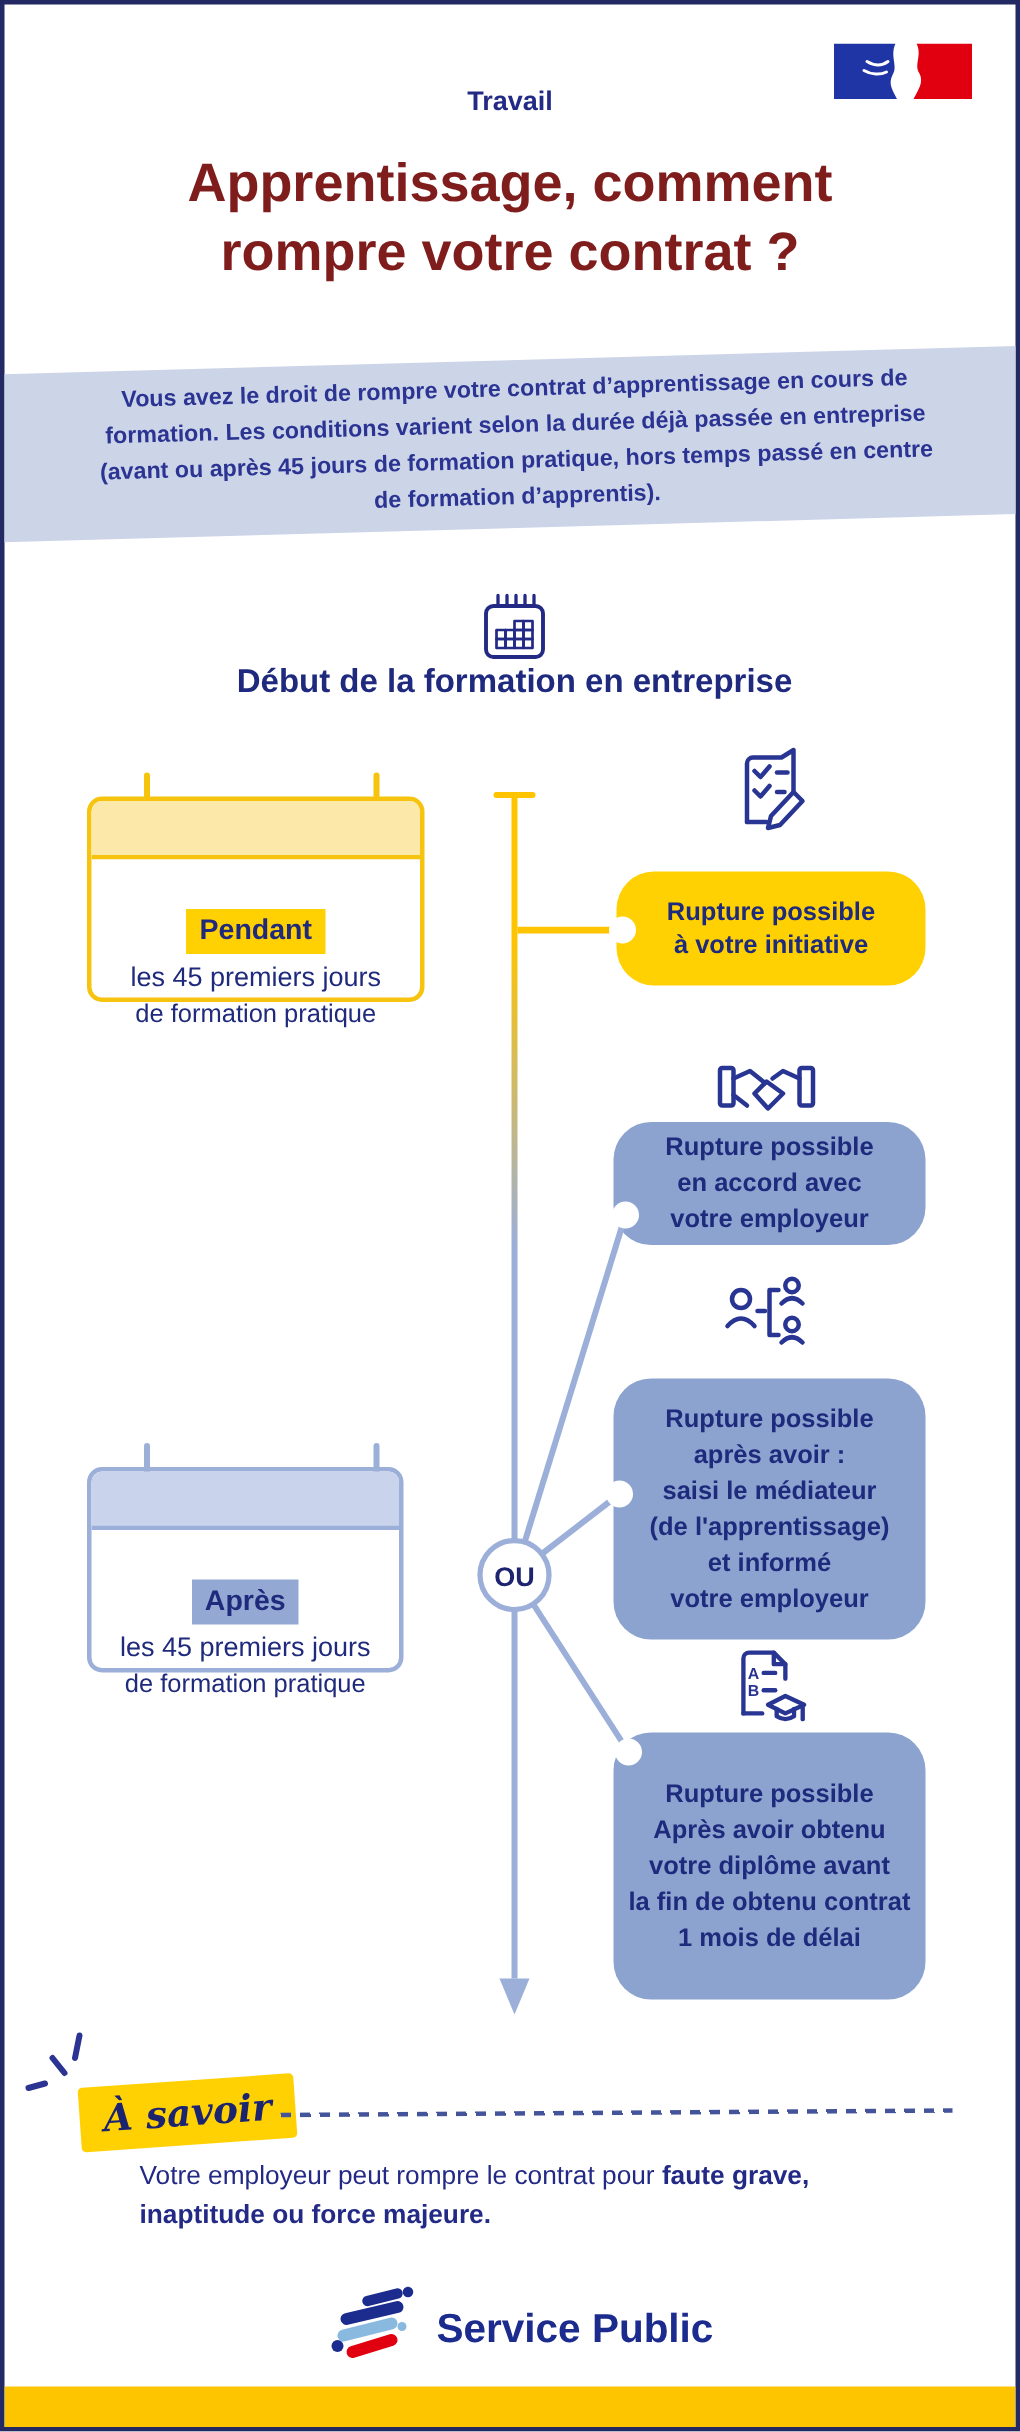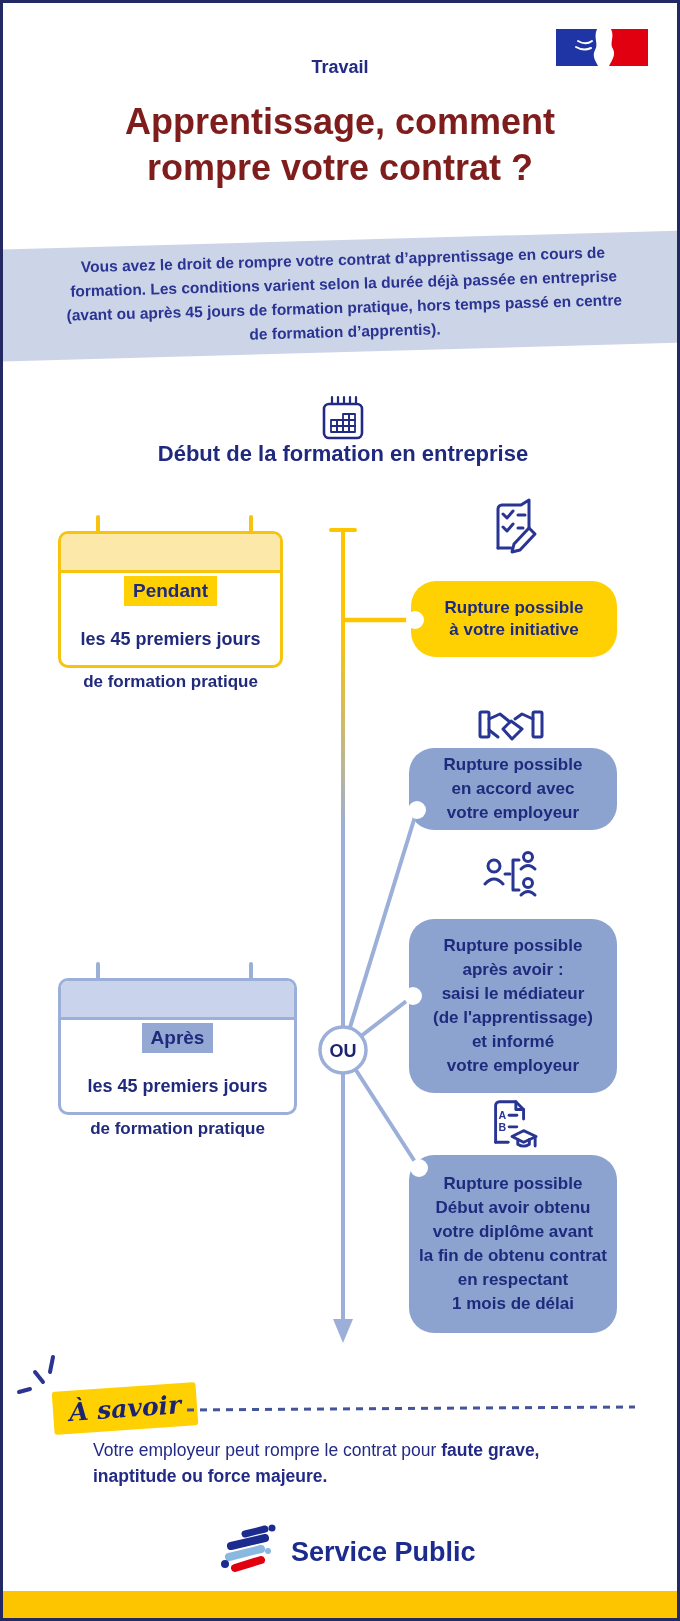--- a/index.html
+++ b/index.html
@@ -16,31 +16,31 @@
   
   .intro-band{left:-12px;top:237px;width:706px;height:112px;background:#ccd4e8;
     transform:rotate(-1.6deg);display:flex;align-items:center;justify-content:center;}
   .intro-text{width:572px;margin:0;text-align:center;font-size:15.5px;font-weight:bold;line-height:1.55;color:#2b3492;}
   
   .cal-top-icon{left:316px;top:390px;width:48px;height:52px;}
   .section-heading{left:3px;top:438px;width:100%;margin:0;text-align:center;font-size:22px;font-weight:bold;color:#1f2a7e;}
   
   .card{box-sizing:border-box;background:#fff;border-radius:10px;}
   .card-yellow{left:55px;top:528px;width:225px;height:137px;border:3px solid #f6c40e;}
-  .card-blue{left:55px;top:975px;width:239px;height:137px;border:3px solid #9bafd9;}
+  .card-blue{left:55px;top:975px;width:211px;height:137px;border:3px solid #9bafd9;}
   .card-band{position:absolute;left:0;top:0;right:0;height:36px;border-radius:7px 7px 0 0;}
   .card-yellow .card-band{background:#fce8a8;border-bottom:3px solid #f6c40e;}
   .card-blue .card-band{background:#c9d4ec;border-bottom:3px solid #9bafd9;}
   .ring{position:absolute;top:-19px;width:4px;height:40px;border-radius:2px;}
   .ring-l{left:35px;} .ring-r{left:188px;}
   .card-yellow .ring{background:#f6c40e;} .card-blue .ring{background:#9bafd9;}
   .card-body{position:absolute;left:0;top:42px;right:0;text-align:center;line-height:1.38;}
-  .hl{display:inline-block;padding:2px 9px;font-size:19px;font-weight:bold;color:#202a7c;margin-bottom:3px;}
+  .hl{display:inline-block;padding:2px 9px;font-size:19px;font-weight:bold;color:#202a7c;margin-bottom:3px;margin-top:30px;}
   .hl-yellow{background:#ffd103;} .hl-blue{background:#93a9d4;}
-  .card-line{display:block;font-size:18px;font-weight:bold;color:#202a7c;margin-top:18px;}
+  .card-line{display:block;font-size:18px;font-weight:normal;color:#202a7c;}
   
   .bubble{left:406px;width:208px;border-radius:25px;box-sizing:border-box;color:#1e2a7c;
     font-weight:bold;font-size:17px;line-height:1.42;text-align:center;
     display:flex;flex-direction:column;justify-content:center;}
   .bubble span{display:block;}
   .bubble-yellow{background:#ffd103;left:408px;width:206px;}
   .bubble-blue{background:#8ca3d0;}
   #opt1{top:578px;height:76px;line-height:1.3;}
   #opt2{top:745px;height:82px;}
   #opt3{top:916px;height:174px;}
@@ -193,24 +193,23 @@
       <path d="M25 34 h8"></path>
       <path d="M28 44 l12-6 13 6 -13 6 z" fill="#ffffff"></path>
       <path d="M34 47 v5 q6 4 12 0 v-5"></path>
       <path d="M52 46 v8"></path>
     </g>
     <text x="14" y="26" font-size="11" font-weight="bold" fill="#283593">A</text>
     <text x="14" y="38" font-size="11" font-weight="bold" fill="#283593">B</text>
   </svg>
   <div id="opt4" class="abs bubble bubble-blue">
     <span>Rupture possible</span>
-    <span>Début avoir obtenu</span>
+    <span>Après avoir obtenu</span>
     <span>votre diplôme avant</span>
     <span>la fin de obtenu contrat</span>
-    <span>en respectant</span>
     <span>1 mois de délai</span>
   </div>
 
   <svg class="abs timeline-svg" viewBox="0 0 680 1621">
     <defs>
       <linearGradient id="tl-grad" x1="0" y1="527" x2="0" y2="1318" gradientUnits="userSpaceOnUse">
         <stop offset="0" stop-color="#ffc400"></stop>
         <stop offset="0.12" stop-color="#ffc400"></stop>
         <stop offset="0.38" stop-color="#9bafd9"></stop>
         <stop offset="1" stop-color="#9bafd9"></stop>

